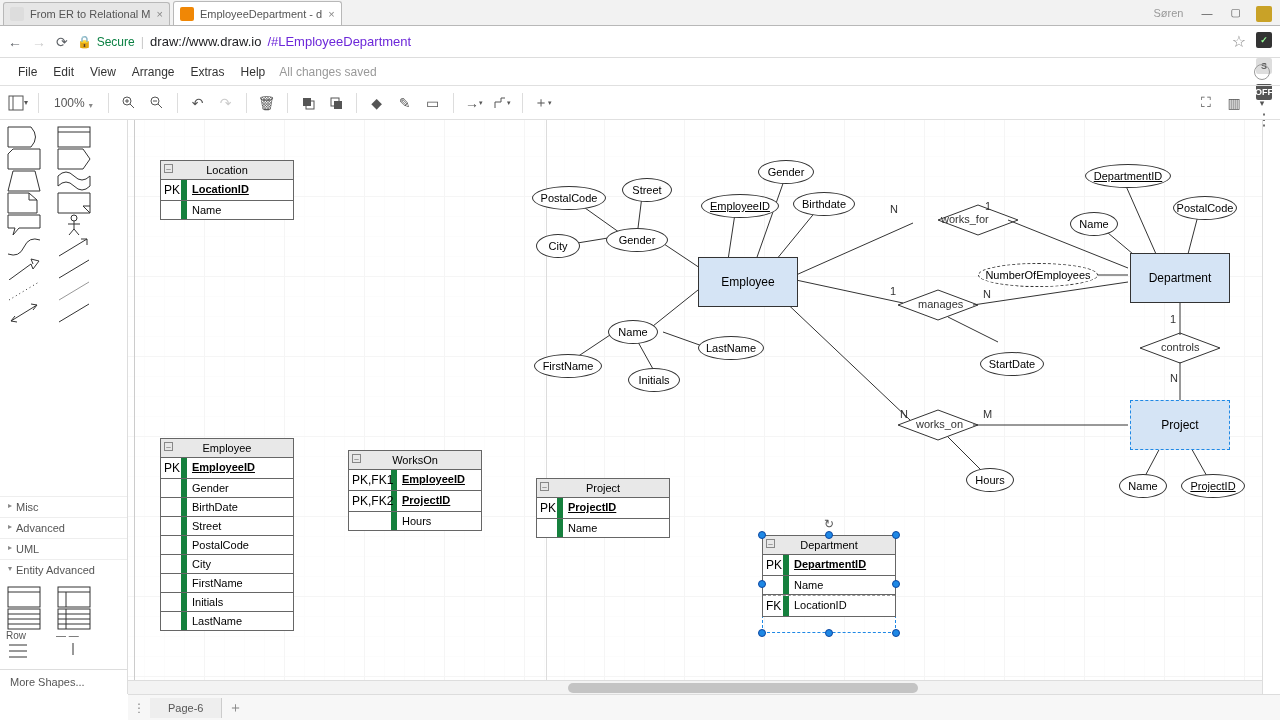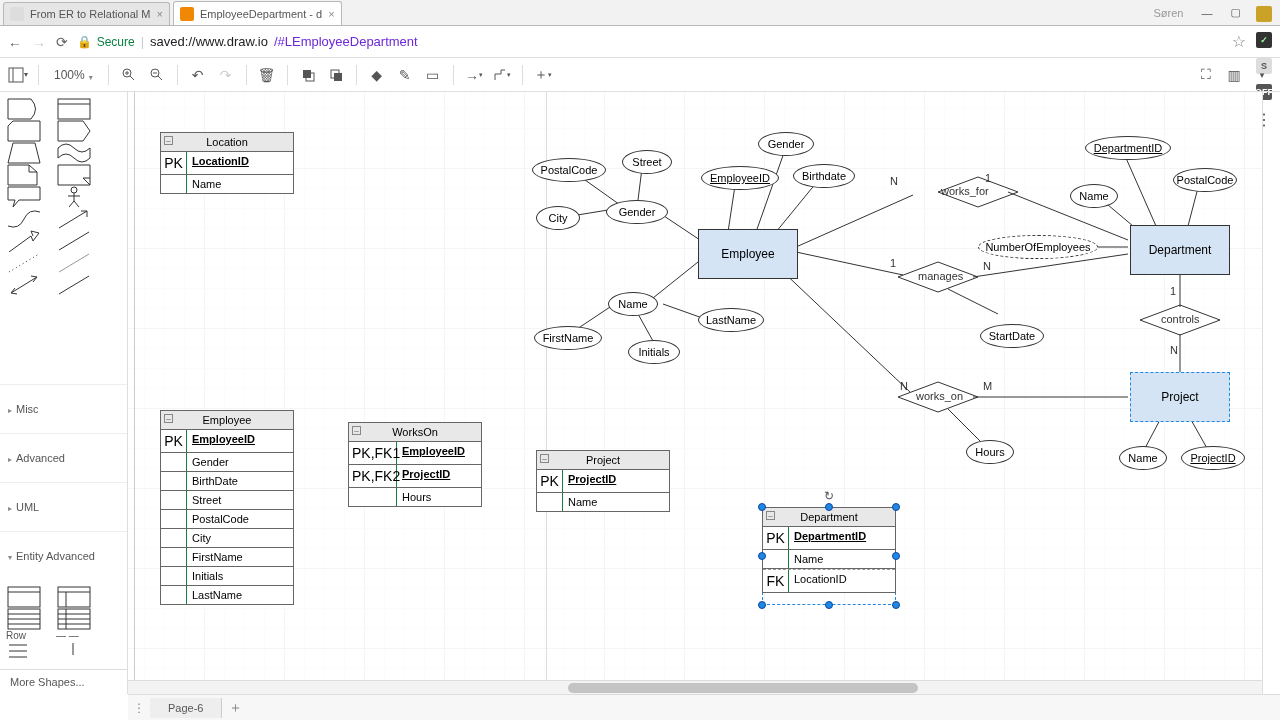--- a/index.html
+++ b/index.html
@@ -27,21 +27,21 @@
   .tool-bar { height: 34px; display: flex; align-items: center; padding: 0 6px; border-bottom: 1px solid #e0e0e0; gap: 4px; }
   .tool-btn { width: 24px; height: 24px; display: flex; align-items: center; justify-content: center; cursor: pointer; color: #555; font-size: 14px; border-radius: 2px; }
   .tool-sep { width: 1px; height: 20px; background: #ddd; margin: 0 4px; }
   .zoom-box { display: flex; align-items: flex-end; gap: 4px; padding: 2px 6px; font-size: 12px; color: #555; border:1px solid transparent;}
   .workspace { flex: 1; display: flex; min-height: 0; }
   .left-panel { width: 128px; border-right: 1px solid #ddd; display: flex; flex-direction: column; background:#fff;}
   .shape-palette { flex: 1; overflow: hidden; padding: 6px; }
   .shape-row { display: flex; gap: 14px; margin-bottom: 0; }
   .shape-slot { width: 36px; height: 22px; display: flex; align-items: center; justify-content: center; }
   .shape-slot svg { width: 34px; height: 22px; }
-  .section-hdr { padding: 18px 8px; font-size: 11px; color: #555; border-top: 1px solid #eee; cursor:pointer; display:flex; align-items:flex-end; gap:4px;}
+  .section-hdr { padding: 4px 8px; font-size: 11px; color: #555; border-top: 1px solid #eee; cursor:pointer; display:flex; align-items:flex-start; gap:4px;}
   .section-hdr::before { content: "▸"; font-size: 8px; color:#888;}
   .section-hdr.open::before { content: "▾"; }
   .more-shapes { padding: 6px 10px; font-size: 11px; color: #555; border-top: 1px solid #ddd; cursor:pointer;}
   .canvas-wrap { flex: 1; position: relative; background: #fff; overflow: hidden; }
   .canvas { position: absolute; inset: 0; background-image:
       linear-gradient(#f5f5f5 1px, transparent 1px),
       linear-gradient(90deg, #f5f5f5 1px, transparent 1px),
       linear-gradient(#fcfcfc 1px, transparent 1px),
       linear-gradient(90deg, #fcfcfc 1px, transparent 1px);
     background-size: 80px 80px, 80px 80px, 20px 20px, 20px 20px;
@@ -53,21 +53,21 @@
   .page-tab-menu { width: 22px; text-align: center; color: #888; cursor:pointer;}
   .page-tab { padding: 4px 18px; background: #eee; border-right: 1px solid #ccc; font-size: 11px; color: #555; }
   .page-add { width: 26px; text-align: center; color: #888; cursor:pointer; font-size:14px;}
 
   
   .er-table { position: absolute; border: 1px solid #666; background: #fff; font-size: 11px; }
   .er-table .er-head { background: #e8e8e8; border-bottom: 1px solid #666; padding: 3px 4px; text-align: center; position:relative;}
   .er-table .er-head .collapse { position:absolute; left:3px; top:3px; width:9px; height:9px; border:1px solid #888; font-size:8px; line-height:7px; text-align:center; color:#555;}
   .er-table .er-row { display: flex; border-bottom: 1px solid #666; }
   .er-table .er-row:last-child { border-bottom: none; }
-  .er-table .er-key { width: 26px; border-right: 1px solid #15803d; padding: 3px 3px; text-align: center; font-size: 14px; }
+  .er-table .er-key { width: 26px; border-right: 6px solid #15803d; padding: 3px 3px; text-align: center; font-size: 12px; }
   .er-table.wide .er-key { width: 48px; }
   .er-table .er-val { flex: 1; padding: 3px 5px; }
   .er-table .pk { font-weight: bold; text-decoration: underline; }
 
   
   .entity-rect { position:absolute; border:1px solid #333; display:flex; align-items:center; justify-content:center; font-size:12px; background:#d5e4f5;}
   .entity-sel { position:absolute; border:1px dashed #1e88e5; background:#d5e4f5; display:flex; align-items:center; justify-content:center; font-size:12px;}
   .handle { position:absolute; width:8px; height:8px; background:#1e88e5; border:1px solid #0d47a1; border-radius:50%;}
   .sel-outline { position:absolute; border:1px dashed #1e88e5;}
   .rot-handle { position:absolute; left:50%; top:-22px; transform:translateX(-50%); font-size:12px; color:#555;}
@@ -112,35 +112,45 @@
   <div class="addr-bar">
     <span class="nav-icon">←</span>
     <span class="nav-icon" style="color:#ccc;">→</span>
     <span class="nav-icon">⟳</span>
     <div class="addr-input">
       <span class="secure">
         <span>🔒</span>
         <span>Secure</span>
       </span>
       <span style="color:#ccc;">|</span>
-      <span class="url-host">saved://www.draw.io</span>
+      <span class="url-host">draw://www.draw.io</span>
         <span class="url-path">/#LEmployeeDepartment</span>
     </div>
     <span style="color:#888;font-size:16px;">☆</span>
     <div class="ext-icons">
       <span class="ext-icon" style="background:#e53935;">ABP</span>
       <span class="ext-icon" style="background:#888;"></span>
       <span class="ext-icon" style="background:#c9a227;"></span>
       <span class="ext-icon" style="background:#333;color:#9f9;">✓</span>
       <span class="ext-icon" style="background:#ddd;color:#555;">S</span>
       <span class="ext-icon" style="background:#555;">OFF</span>
       <span style="color:#555;font-size:16px;">⋮</span>
     </div>
   </div>
 
+  <div class="menu-bar">
+    <span class="menu-item">File</span>
+    <span class="menu-item">Edit</span>
+    <span class="menu-item">View</span>
+    <span class="menu-item">Arrange</span>
+    <span class="menu-item">Extras</span>
+    <span class="menu-item">Help</span>
+    <span class="save-status">All changes saved</span>
+    <span class="globe"></span>
+  </div>
 
   <div class="tool-bar">
     <div class="tool-btn">
         <svg width="16" height="16">
           <rect x="1" y="1" width="14" height="14" fill="none" stroke="#555"></rect>
           <line x1="5" y1="1" x2="5" y2="15" stroke="#555"></line>
         </svg>
         <span style="font-size:8px;">▾</span>
       </div>
     <div class="tool-sep"></div>

